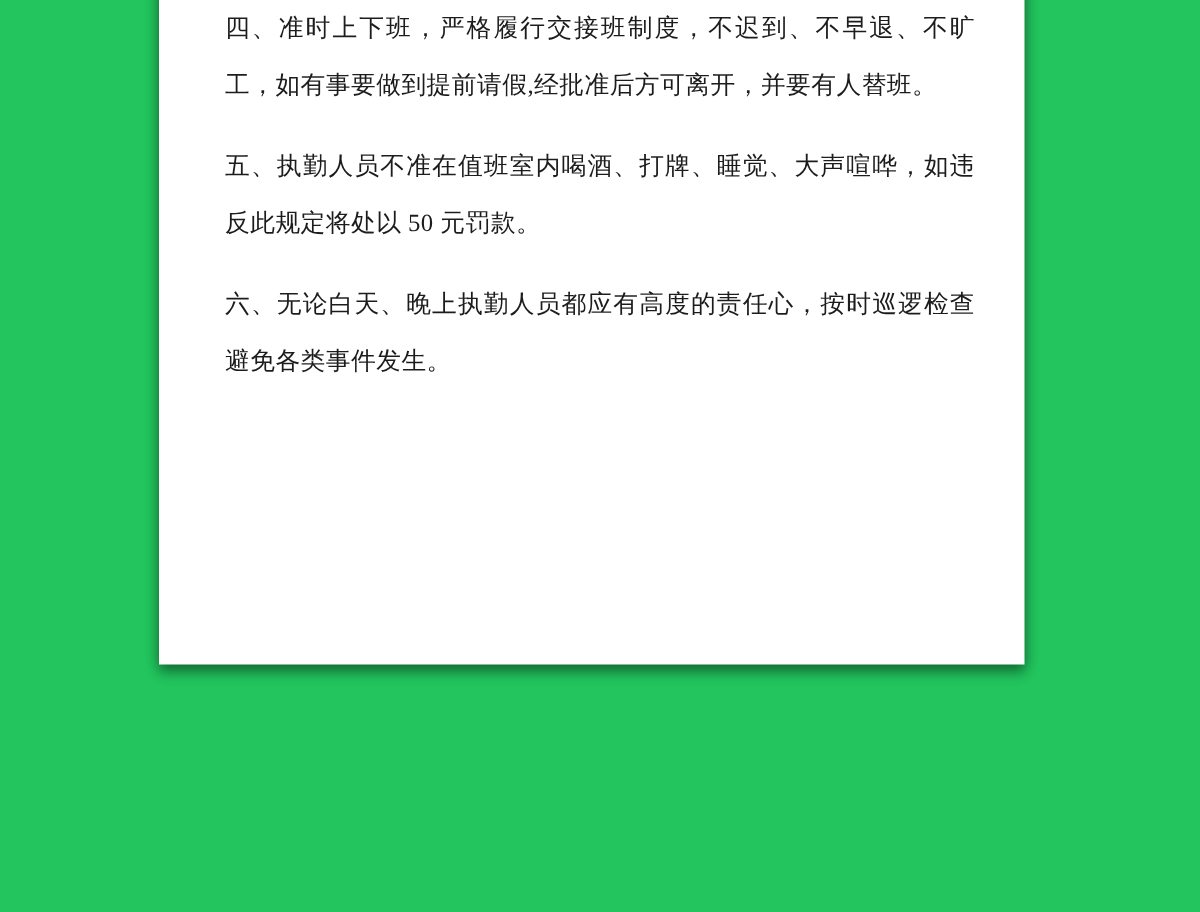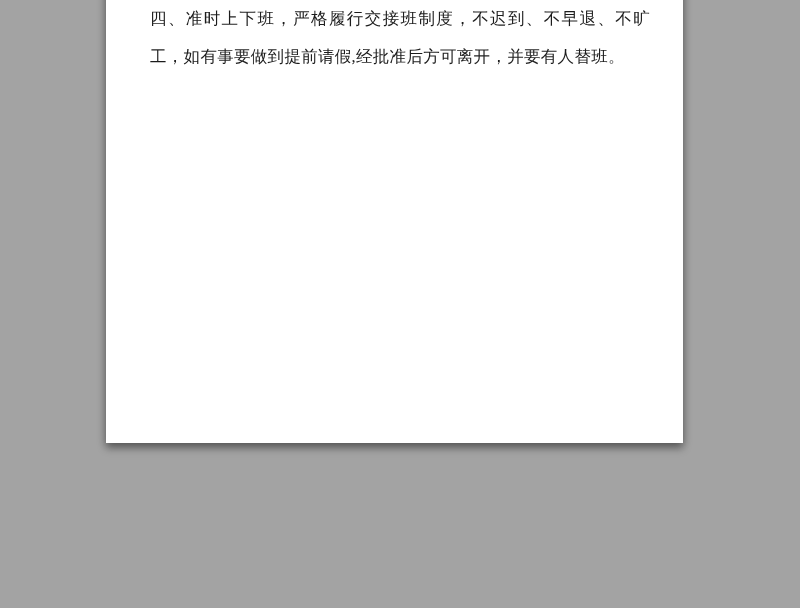--- a/index.html
+++ b/index.html
@@ -7,21 +7,21 @@
     width: 800px;
     height: 608px;
     overflow: hidden;
     background: #fefefe;
     font-family: "Liberation Serif", "DejaVu Serif", serif;
   }
   .viewer {
     position: relative;
     width: 800px;
     height: 608px;
-    background: #a3a3a3;
+    background: #22c55e;
     padding-left: 11px;
   }
   .document-page {
     position: absolute;
     left: 106px;
     top: -30px;
     width: 577px;
     height: 473px;
     background: #ffffff;
     box-shadow: 0 5px 8px rgba(0,0,0,0.40), 0 0 9px rgba(0,0,0,0.17);
@@ -39,15 +39,17 @@
     word-break: break-all;
   }
 </style>
 </head>
 <body>
 
 <div class="viewer">
   <div class="document-page">
     <div class="page-content">
       <p>四、准时上下班，严格履行交接班制度，不迟到、不早退、不旷工，如有事要做到提前请假,经批准后方可离开，并要有人替班。</p>
+      <p>五、执勤人员不准在值班室内喝酒、打牌、睡觉、大声喧哗，如违反此规定将处以 50 元罚款。</p>
+      <p>六、无论白天、晚上执勤人员都应有高度的责任心，按时巡逻检查避免各类事件发生。</p>
     </div>
   </div>
 </div>
 
 </body></html>

